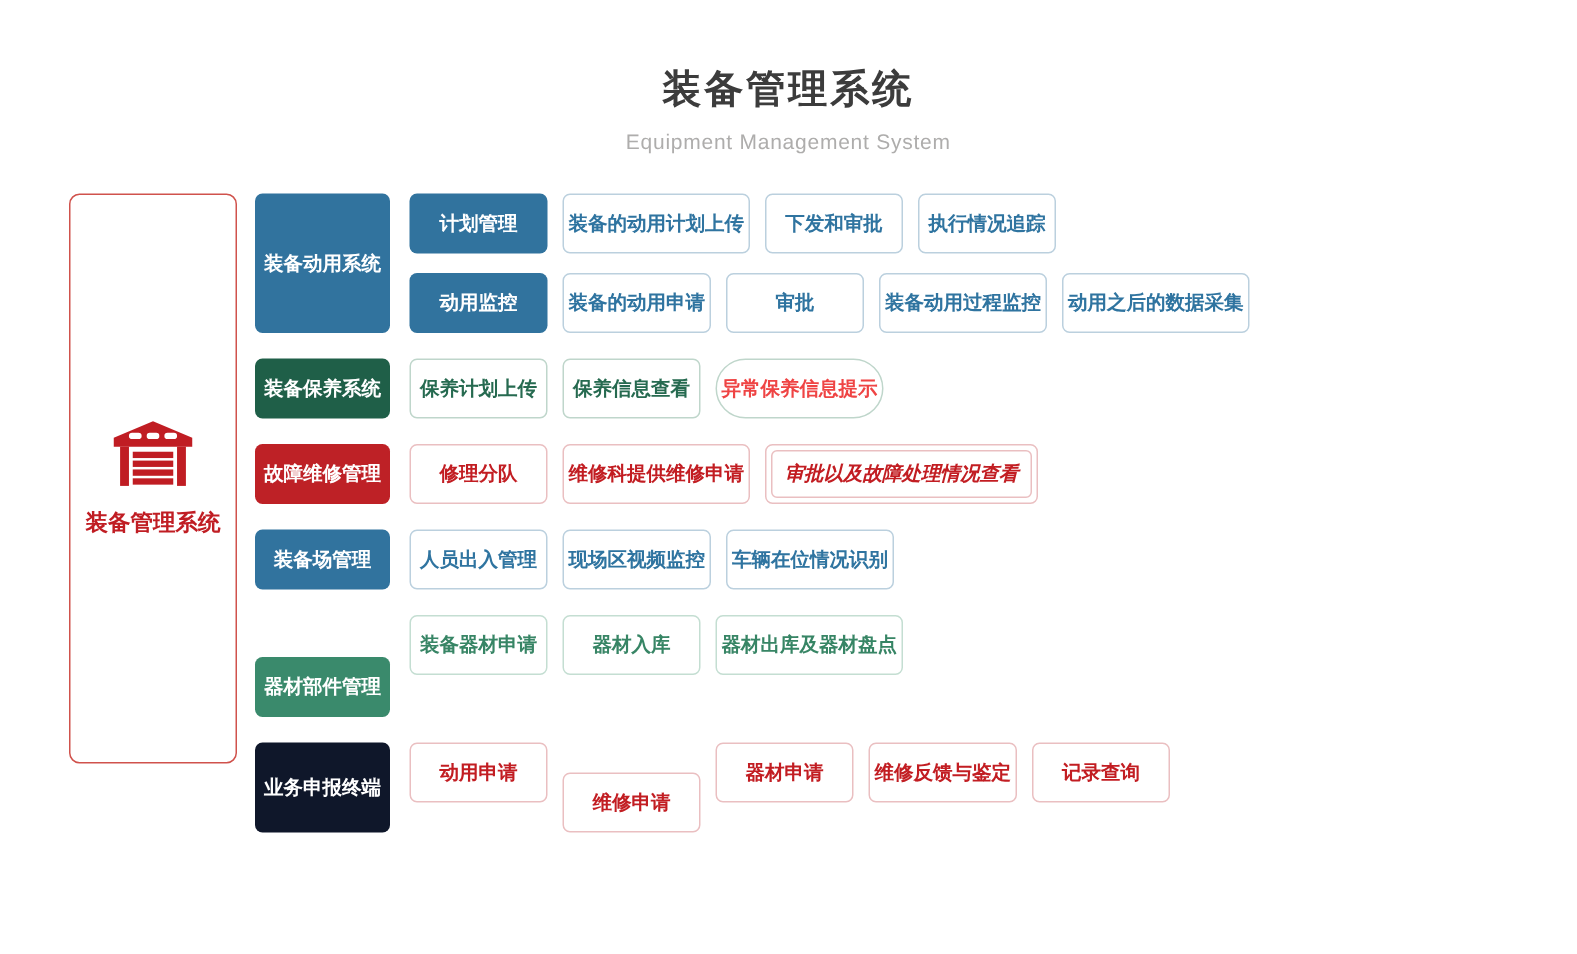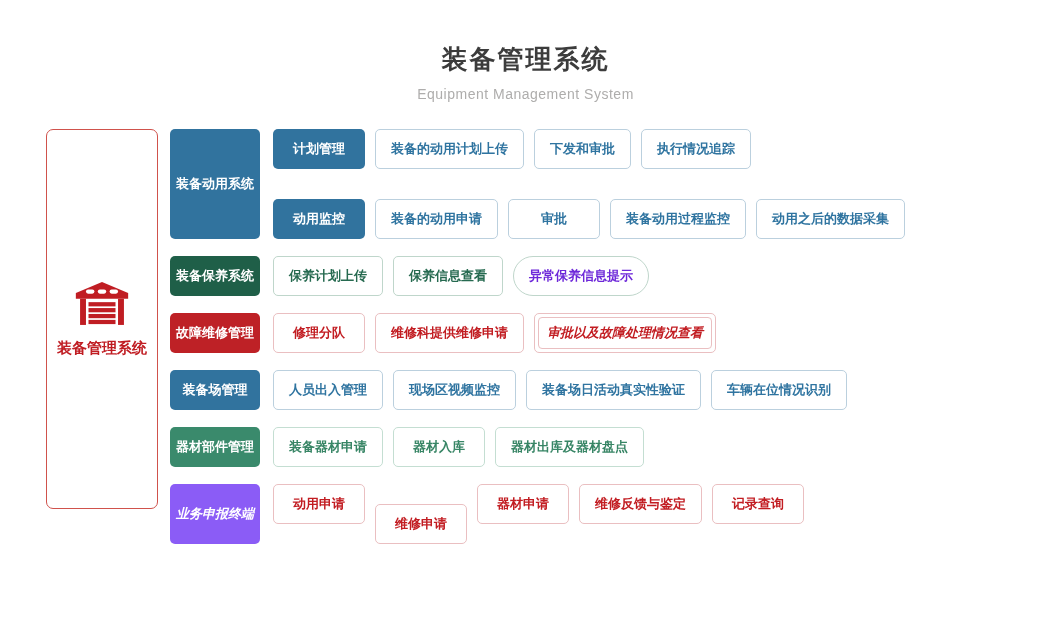--- a/index.html
+++ b/index.html
@@ -22,33 +22,33 @@
   .rows {
     position:absolute; left:170px; top:129px;
     display:flex; flex-direction:column; gap:17px;
   }
   .row { display:flex; align-items:stretch; }
   .cat {
     width:90px; min-height:40px; border-radius:5px; color:#fff;
     font-weight:bold; font-size:13px; display:flex; align-items:center;
     justify-content:center; flex-shrink:0; margin-right:13px; text-align:center;
   }
-  .subcol { display:flex; flex-direction:column; gap:30px; }
+  .subcol { display:flex; flex-direction:column; gap:13px; }
   .subrow { display:flex; }
   .lead {
     width:92px; height:40px; border-radius:5px; color:#fff; font-weight:bold;
     font-size:13px; display:flex; align-items:center; justify-content:center;
     margin-right:10px; flex-shrink:0; box-sizing:border-box;
   }
   .items { display:flex; gap:10px; }
   .item {
     min-width:92px; height:40px; box-sizing:border-box; border:1px solid;
     border-radius:5px; background:#fff; font-size:13px; font-weight:bold;
     display:flex; align-items:center; justify-content:center;
-    padding:0 15px; white-space:nowrap;
+    padding:0 3px; white-space:nowrap;
   }
   .item.double { padding:3px; align-items:stretch; }
   .item.double .inner {
     border:1px solid; border-radius:4px; display:flex; align-items:center;
     justify-content:center; padding:0 8px; flex:1;
   }
 </style>
 </head>
 <body>
 
@@ -102,52 +102,51 @@
               <div class="item" style="border-color: rgb(187, 208, 222); color: rgb(47, 116, 160);">动用之后的数据采集</div>
             </div>
           </div>
         </div>
       </div>
       <div class="row">
         <div class="cat" style="background: rgb(31, 95, 72);">装备保养系统</div>
         <div class="items">
           <div class="item" style="border-color: rgb(191, 214, 203); color: rgb(38, 106, 80);">保养计划上传</div>
           <div class="item" style="border-color: rgb(191, 214, 203); color: rgb(38, 106, 80);">保养信息查看</div>
-          <div class="item" style="border-color: rgb(191, 214, 203); color: #6d28d9; border-radius: 20px;">异常保养信息提示</div>
+          <div class="item" style="border-color: rgb(191, 214, 203); color: #ef4444; border-radius: 20px;">异常保养信息提示</div>
         </div>
       </div>
       <div class="row">
         <div class="cat" style="background: rgb(190, 33, 38);">故障维修管理</div>
         <div class="items">
           <div class="item" style="border-color: rgb(234, 191, 193); color: rgb(194, 29, 34);">修理分队</div>
           <div class="item" style="border-color: rgb(234, 191, 193); color: rgb(194, 29, 34);">维修科提供维修申请</div>
           <div class="item double" style="border-color: rgb(234, 191, 193); color: rgb(194, 29, 34);">
             <div class="inner" style="border-color: rgb(234, 191, 193); font-style: italic;">审批以及故障处理情况查看</div>
           </div>
         </div>
       </div>
       <div class="row">
         <div class="cat" style="background: rgb(49, 115, 158);">装备场管理</div>
         <div class="items">
           <div class="item" style="border-color: rgb(187, 208, 222); color: rgb(47, 116, 160);">人员出入管理</div>
           <div class="item" style="border-color: rgb(187, 208, 222); color: rgb(47, 116, 160);">现场区视频监控</div>
-          <div class="item" style="border-color: rgb(187, 208, 222); color: rgb(47, 116, 160);">装备场日活动真实性验证</div>
           <div class="item" style="border-color: rgb(187, 208, 222); color: rgb(47, 116, 160);">车辆在位情况识别</div>
         </div>
       </div>
       <div class="row">
-        <div class="cat" style="background: rgb(58, 138, 108);">器材部件管理</div>
+        <div class="cat" style="background: rgb(58, 138, 108); margin-top: 28px;">器材部件管理</div>
         <div class="items">
           <div class="item" style="border-color: rgb(196, 222, 210); color: rgb(55, 133, 101);">装备器材申请</div>
           <div class="item" style="border-color: rgb(196, 222, 210); color: rgb(55, 133, 101);">器材入库</div>
           <div class="item" style="border-color: rgb(196, 222, 210); color: rgb(55, 133, 101);">器材出库及器材盘点</div>
         </div>
       </div>
       <div class="row">
-        <div class="cat" style="background: #8b5cf6; font-style: italic;">业务申报终端</div>
+        <div class="cat" style="background: #0f172a;">业务申报终端</div>
         <div class="items">
           <div class="item" style="border-color: rgb(234, 191, 193); color: rgb(194, 29, 34);">动用申请</div>
           <div class="item" style="border-color: rgb(234, 191, 193); color: rgb(194, 29, 34); margin-top: 20px;">维修申请</div>
           <div class="item" style="border-color: rgb(234, 191, 193); color: rgb(194, 29, 34);">器材申请</div>
           <div class="item" style="border-color: rgb(234, 191, 193); color: rgb(194, 29, 34);">维修反馈与鉴定</div>
           <div class="item" style="border-color: rgb(234, 191, 193); color: rgb(194, 29, 34);">记录查询</div>
         </div>
       </div>
     </div>
 

